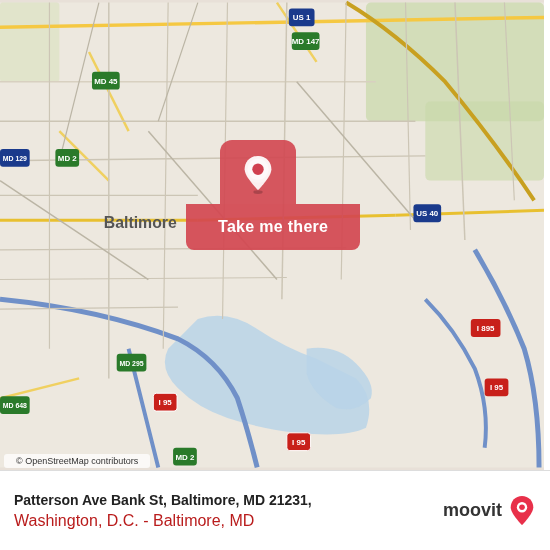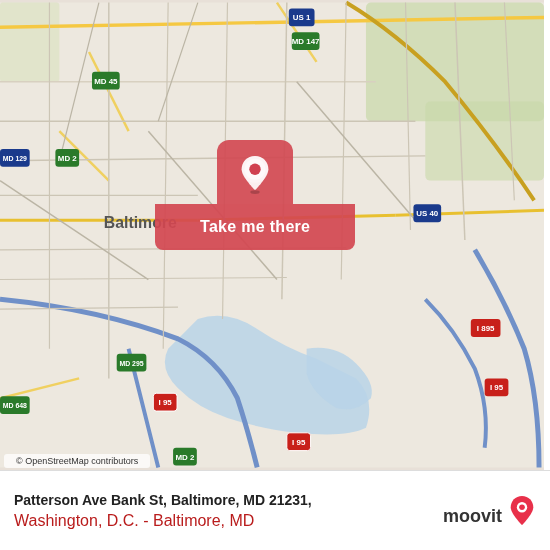--- a/index.html
+++ b/index.html
@@ -51,27 +51,28 @@
     .pin-icon {
       width: 36px;
       height: 40px;
       position: relative;
     }
 
     #take-me-there-btn {
       background-color: rgba(210, 70, 80, 0.92);
       color: white;
       border: none;
-      padding: 14px 45px;
+      padding: 14px 32px;
       font-size: 16px;
       font-weight: bold;
       cursor: pointer;
       border-radius: 0 0 8px 8px;
       white-space: nowrap;
       letter-spacing: 0.3px;
+      margin-left: 31px;
     }
 
     
     #info-bar {
       width: 550px;
       height: 80px;
       background-color: white;
       position: absolute;
       bottom: 0;
       left: 0;
@@ -94,21 +95,21 @@
     }
 
     #sub-address {
       font-size: 16px;
       color: #b91c1c;
       margin-top: 2px;
     }
 
     #moovit-logo {
       display: flex;
-      align-items: flex-end;
+      align-items: center;
       margin-left: 19px;
     }
 
     .moovit-text {
       font-size: 18px;
       font-weight: bold;
       color: #333;
     }
 
     .moovit-pin {

